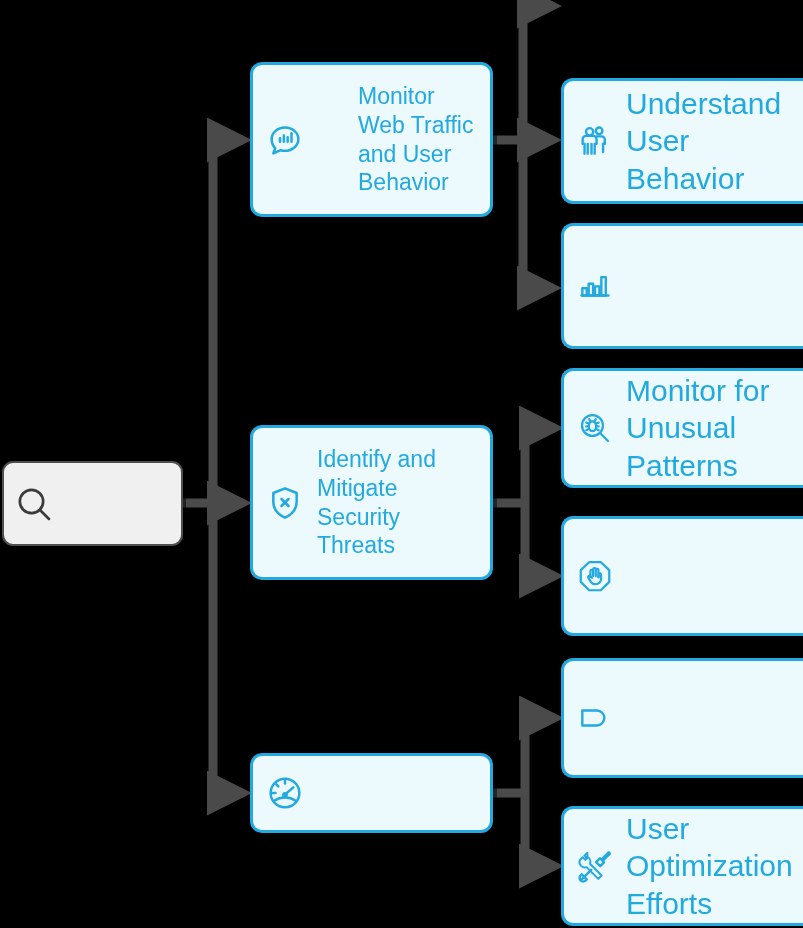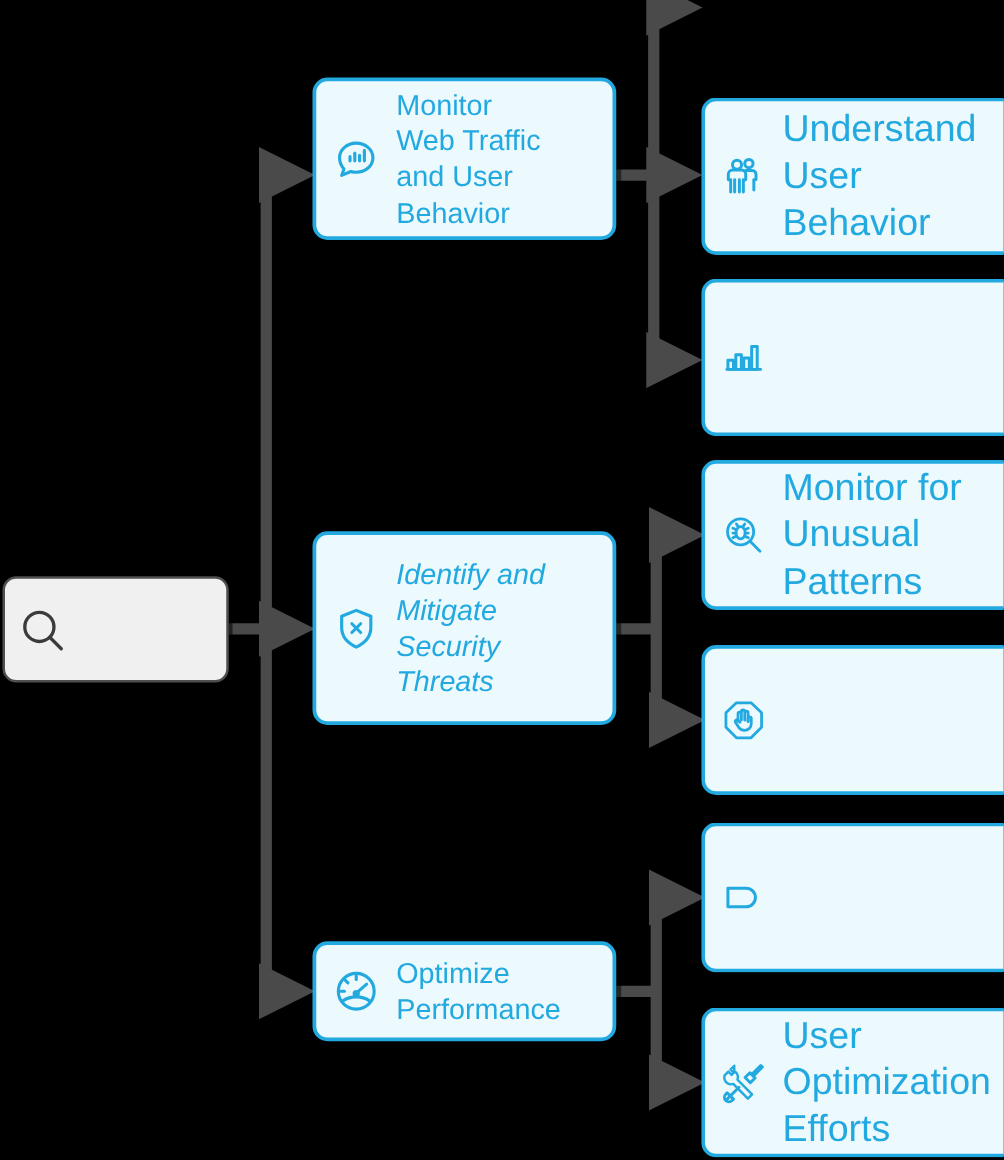--- a/index.html
+++ b/index.html
@@ -124,21 +124,21 @@
 
   <div class="node root" style="left:2px; top:461px; width:181px; height:85px;">
     <span class="ico">
       <svg width="40" height="40" viewBox="0 0 24 24" fill="none" stroke-width="1.6" stroke-linecap="round" stroke-linejoin="round">
         <circle cx="10.5" cy="10.5" r="7"></circle>
         <line x1="15.6" y1="15.6" x2="21" y2="21"></line>
       </svg>
     </span>
   </div>
 
-  <div class="node blue level1" style="left:250px; top:62px; width:243px; height:130px;">
+  <div class="node blue level1" style="left:250px; top:62px; width:243px; height:155px;gap:41px;">
     <span class="ico">
       <svg width="40" height="40" viewBox="0 0 24 24" fill="none" stroke-width="1.5" stroke-linecap="round" stroke-linejoin="round">
         <path d="M20 11.5c0 3.9-3.6 7-8 7-.9 0-1.8-.13-2.6-.37L5 20l1.1-3.1C4.8 15.5 4 13.6 4 11.5c0-3.9 3.6-7 8-7s8 3.1 8 7z"></path>
         <line x1="9" y1="13" x2="9" y2="11"></line>
         <line x1="11.3" y1="13" x2="11.3" y2="9.3"></line>
         <line x1="13.6" y1="13" x2="13.6" y2="10.4"></line>
         <line x1="15.9" y1="13" x2="15.9" y2="8"></line>
       </svg>
     </span>
     <span class="label">Monitor
@@ -168,21 +168,21 @@
       <svg width="38" height="38" viewBox="0 0 24 24" fill="none" stroke-width="1.5" stroke-linecap="round" stroke-linejoin="round">
         <line x1="3.5" y1="18" x2="20.5" y2="18"></line>
         <rect x="4" y="13.4" width="2.8" height="4.6"></rect>
         <rect x="8" y="10.6" width="2.8" height="7.4"></rect>
         <rect x="12" y="12.2" width="2.8" height="5.8"></rect>
         <rect x="16" y="6.4" width="2.8" height="11.6"></rect>
       </svg>
     </span>
   </div>
 
-  <div class="node blue level1" style="left:250px; top:425px; width:243px; height:155px;font-style:italic;">
+  <div class="node blue level1" style="left:250px; top:425px; width:243px; height:155px;">
     <span class="ico">
       <svg width="40" height="40" viewBox="0 0 24 24" fill="none" stroke-width="1.5" stroke-linecap="round" stroke-linejoin="round">
         <path d="M12 3.2 19 6v5.4c0 4.3-2.9 7.5-7 9.4-4.1-1.9-7-5.1-7-9.4V6z"></path>
         <line x1="9.9" y1="9.6" x2="14.1" y2="13.8"></line>
         <line x1="14.1" y1="9.6" x2="9.9" y2="13.8"></line>
       </svg>
     </span>
     <span class="label">Identify and
 Mitigate
 Security
@@ -224,22 +224,20 @@
       <svg width="40" height="40" viewBox="0 0 24 24" fill="none" stroke-width="1.5" stroke-linecap="round" stroke-linejoin="round">
         <circle cx="12" cy="12" r="8.6"></circle>
         <line x1="12" y1="4.6" x2="12" y2="6.3"></line>
         <line x1="6.8" y1="6.8" x2="8" y2="8"></line>
         <line x1="4.6" y1="12" x2="6.3" y2="12"></line>
         <path d="M12 12.9 17 8.6"></path>
         <circle cx="12" cy="13.1" r="1"></circle>
         <path d="M5.6 16.6c1.8-1.2 4-1.9 6.4-1.9s4.6.7 6.4 1.9"></path>
       </svg>
     </span>
-    <span class="label">Optimize
-Performance</span>
   </div>
 
   <div class="node blue level2 clip-right" style="left:561px; top:658px; width:245px; height:120px;">
     <span class="ico">
       <svg width="38" height="38" viewBox="0 0 24 24" fill="none" stroke-width="1.5" stroke-linecap="round" stroke-linejoin="round">
         <path d="M4 7.3h9.2a4.7 4.7 0 0 1 0 9.4H4z"></path>
       </svg>
     </span>
   </div>
 

